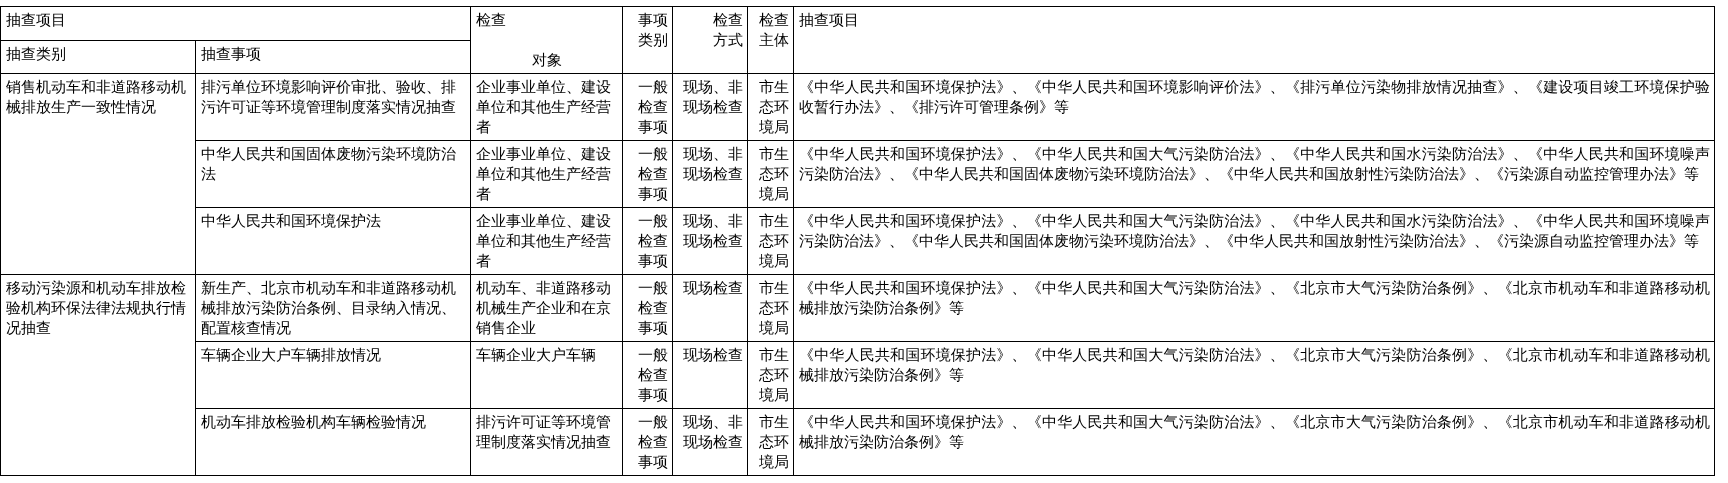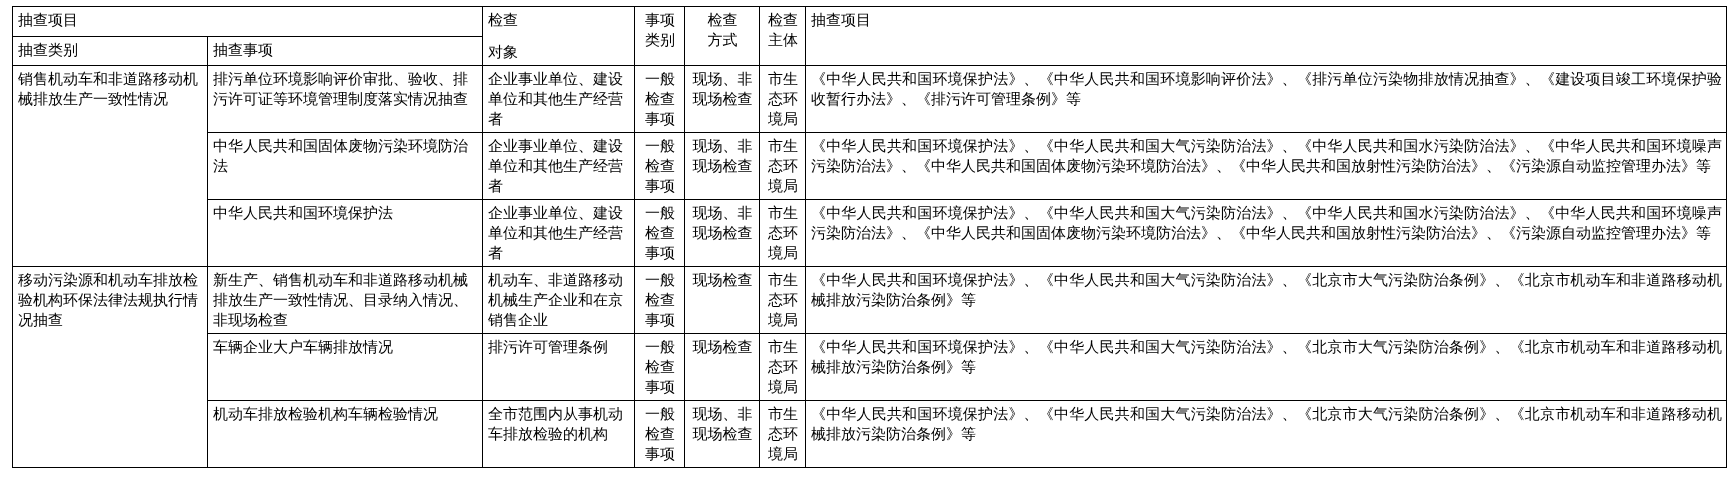--- a/index.html
+++ b/index.html
@@ -12,21 +12,21 @@
     height: 483px;
     font-family: "Liberation Serif", "DejaVu Serif", serif;
     color: #000000;
     overflow: hidden;
   }
   .sheet {
     width: 1728px;
     height: 483px;
     position: relative;
     box-sizing: border-box;
-    padding: 6px 6px 0 12px;
+    padding: 6px 6px 0 0;
   }
   table.insp {
     border-collapse: collapse;
     table-layout: fixed;
     width: 1714px;
     margin: 0;
   }
   table.insp td, table.insp th {
     border: 1px solid #000000;
     vertical-align: top;
@@ -52,42 +52,43 @@
     vertical-align: middle;
   }
   .cat-cell {
     vertical-align: middle;
     font-size: 15px;
     line-height: 21px;
   }
   .narrow {
     font-size: 15px;
     line-height: 19px;
-    text-align: center;
+    text-align: right;
     vertical-align: middle;
     margin-top: 33px;
   }
   .basis {
     font-size: 15px;
     line-height: 21px;
     vertical-align: middle;
     text-align: justify;
     text-justify: inter-ideograph;
   }
   .item-cell {
     vertical-align: middle;
     line-height: 21px;
   }
   .obj-cell {
     vertical-align: middle;
     line-height: 21px;
   }
   .hdr-obj-word {
     display: block;
-    margin-top: 12px;
+    text-align: center;
+    margin-top: 20px;
   }
 </style>
 </head>
 <body>
 
 <div class="sheet">
   <table class="insp">
     <colgroup>
       <col class="c0">
         <col class="c1">
@@ -146,38 +147,38 @@
         <td class="item-cell">中华人民共和国环境保护法</td>
         <td class="obj-cell">企业事业单位、建设单位和其他生产经营者</td>
         <td class="narrow">一般检查事项</td>
         <td class="narrow">现场、非现场检查</td>
         <td class="narrow">市生态环境局</td>
         <td class="basis">《中华人民共和国环境保护法》、《中华人民共和国大气污染防治法》、《中华人民共和国水污染防治法》、《中华人民共和国环境噪声污染防治法》、《中华人民共和国固体废物污染环境防治法》、《中华人民共和国放射性污染防治法》、《污染源自动监控管理办法》等</td>
       </tr>
 
       <tr>
         <td rowspan="3" class="cat-cell">移动污染源和机动车排放检验机构环保法律法规执行情况抽查</td>
-        <td class="item-cell">新生产、销售机动车和非道路移动机械排放生产一致性情况、目录纳入情况、非现场检查</td>
+        <td class="item-cell">新生产、北京市机动车和非道路移动机械排放污染防治条例、目录纳入情况、配置核查情况</td>
         <td class="obj-cell">机动车、非道路移动机械生产企业和在京销售企业</td>
         <td class="narrow">一般检查事项</td>
         <td class="narrow">现场检查</td>
         <td class="narrow">市生态环境局</td>
         <td class="basis">《中华人民共和国环境保护法》、《中华人民共和国大气污染防治法》、《北京市大气污染防治条例》、《北京市机动车和非道路移动机械排放污染防治条例》等</td>
       </tr>
       <tr>
         <td class="item-cell">车辆企业大户车辆排放情况</td>
-        <td class="obj-cell">排污许可管理条例</td>
+        <td class="obj-cell">车辆企业大户车辆</td>
         <td class="narrow">一般检查事项</td>
         <td class="narrow">现场检查</td>
         <td class="narrow">市生态环境局</td>
         <td class="basis">《中华人民共和国环境保护法》、《中华人民共和国大气污染防治法》、《北京市大气污染防治条例》、《北京市机动车和非道路移动机械排放污染防治条例》等</td>
       </tr>
       <tr>
         <td class="item-cell">机动车排放检验机构车辆检验情况</td>
-        <td class="obj-cell">全市范围内从事机动车排放检验的机构</td>
+        <td class="obj-cell">排污许可证等环境管理制度落实情况抽查</td>
         <td class="narrow">一般检查事项</td>
         <td class="narrow">现场、非现场检查</td>
         <td class="narrow">市生态环境局</td>
         <td class="basis">《中华人民共和国环境保护法》、《中华人民共和国大气污染防治法》、《北京市大气污染防治条例》、《北京市机动车和非道路移动机械排放污染防治条例》等</td>
       </tr>
     </tbody>
   </table>
 </div>
 
 </body></html>

